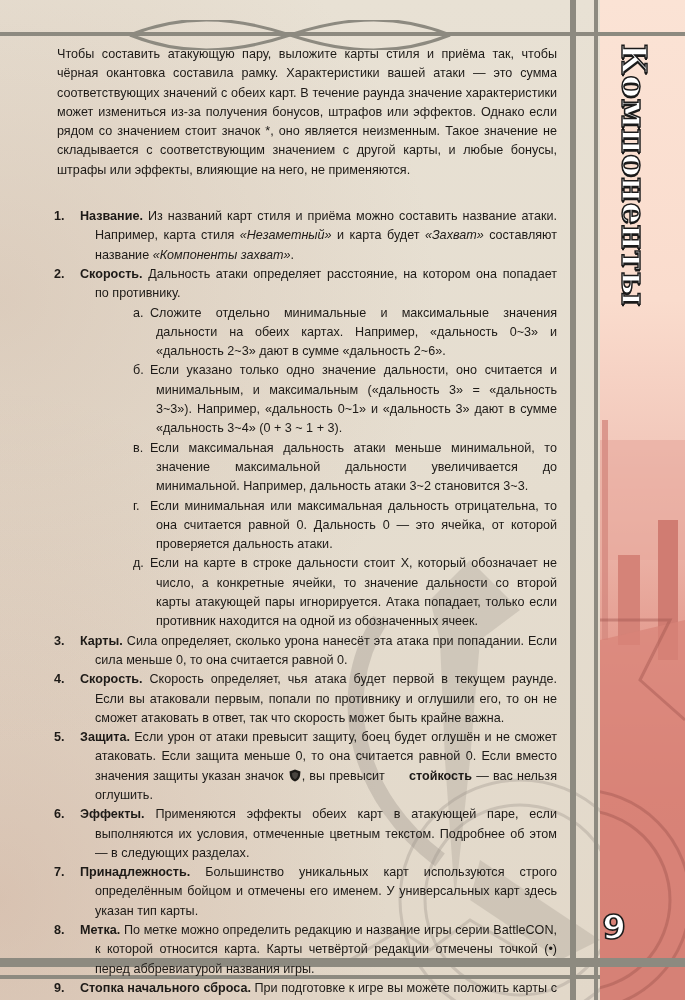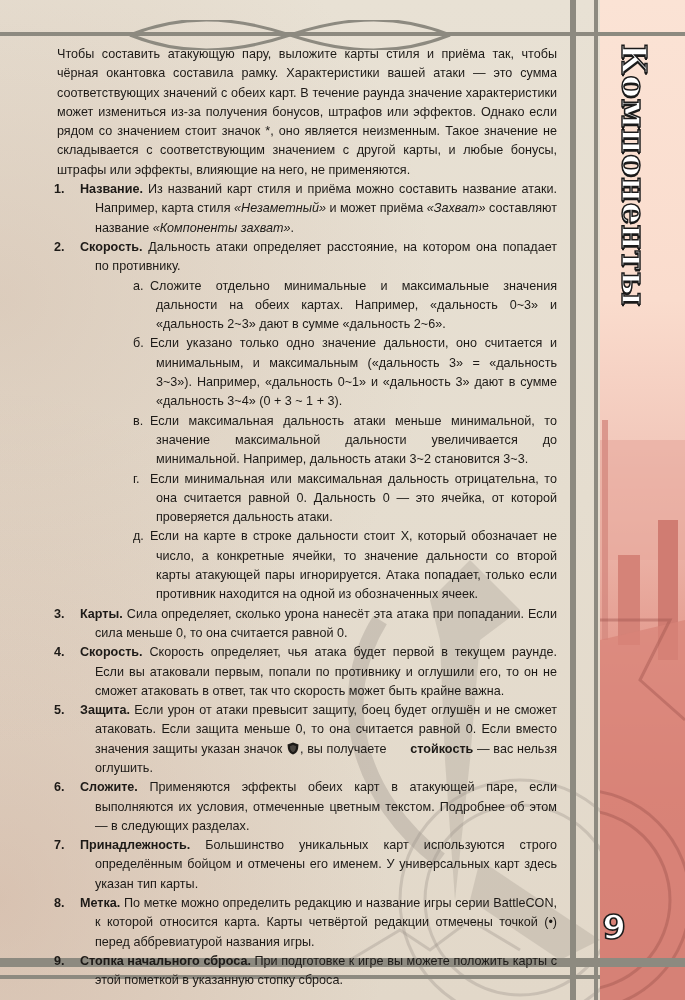--- a/index.html
+++ b/index.html
@@ -54,21 +54,21 @@
       -webkit-text-stroke: 1.6px #1a1a1a;
     }
 
     .content {
       position: absolute; left: 57px; top: 45px; width: 500px;
       color: #1d1a17;
       font-family: "Liberation Sans", sans-serif;
       font-size: 12.6px;
       line-height: 19.3px;
     }
-    .intro { text-align: justify; margin: 0 0 0 0; }
+    .intro { text-align: justify; margin: 0 0 27px 0; }
     ol.main { list-style: none; margin: 0; padding: 0; }
     ol.main > li { position: relative; padding-left: 38px; text-indent: -15px; text-align: justify; }
     ol.main > li .num {
       position: absolute; left: -3px; text-indent: 0; font-weight: bold; width: 20px;
     }
     ol.main > li .term { font-weight: bold; }
     ol.main > li em { font-style: italic; }
     ol.sub { list-style: none; margin: 0; padding: 0; text-indent: 0; }
     ol.sub > li { position: relative; padding-left: 40px; text-indent: -23px; margin-left: 21px; text-align: justify; }
     ol.sub > li .sl { display: inline-block; width: 17px; text-indent: 0; }
@@ -128,21 +128,21 @@
 </div>
 
 <div class="page-number">9</div>
 
 <div class="content">
   <p class="intro">Чтобы составить атакующую пару, выложите карты стиля и приёма так, чтобы чёрная окантовка составила рамку. Характеристики вашей атаки — это сумма соответствующих значений с обеих карт. В течение раунда значение характеристики может измениться из-за получения бонусов, штрафов или эффектов. Однако если рядом со значением стоит значок *, оно является неизменным. Такое значение не складывается с соответствующим значением с другой карты, и любые бонусы, штрафы или эффекты, влияющие на него, не применяются.</p>
 
   <ol class="main">
     <li>
       <span class="num">1.</span>
-      <span class="term">Название.</span><span> Из названий карт стиля и приёма можно составить название атаки. Например, карта стиля </span><em>«Незаметный»</em><span> и может приёма </span><em>«Захват»</em><span> составляют название </span><em>«Компоненты захват»</em><span>.</span>
+      <span class="term">Название.</span><span> Из названий карт стиля и приёма можно составить название атаки. Например, карта стиля </span><em>«Незаметный»</em><span> и карта будет </span><em>«Захват»</em><span> составляют название </span><em>«Компоненты захват»</em><span>.</span>
     </li>
     <li>
       <span class="num">2.</span>
       <span class="term">Скорость.</span><span> Дальность атаки определяет расстояние, на котором она попадает по противнику.</span>
       <ol class="sub">
         <li><span class="sl">а.</span><span>Сложите отдельно минимальные и максимальные значения дальности на обеих картах. Например, «дальность 0~3» и «дальность 2~3» дают в сумме «дальность 2~6».</span></li>
         <li><span class="sl">б.</span><span>Если указано только одно значение дальности, оно считается и минимальным, и максимальным («дальность 3» = «дальность 3~3»). Например, «дальность 0~1» и «дальность 3» дают в сумме «дальность 3~4» (0 + 3 ~ 1 + 3).</span></li>
         <li><span class="sl">в.</span><span>Если максимальная дальность атаки меньше минимальной, то значение максимальной дальности увеличивается до минимальной. Например, дальность атаки 3~2 становится 3~3.</span></li>
         <li><span class="sl">г.</span><span>Если минимальная или максимальная дальность отрицательна, то она считается равной 0. Дальность 0 — это ячейка, от которой проверяется дальность атаки.</span></li>
         <li><span class="sl">д.</span><span>Если на карте в строке дальности стоит X, который обозначает не число, а конкретные ячейки, то значение дальности со второй карты атакующей пары игнорируется. Атака попадает, только если противник находится на одной из обозначенных ячеек.</span></li>
@@ -154,25 +154,25 @@
     </li>
     <li>
       <span class="num">4.</span>
       <span class="term">Скорость.</span><span> Скорость определяет, чья атака будет первой в текущем раунде. Если вы атаковали первым, попали по противнику и оглушили его, то он не сможет атаковать в ответ, так что скорость может быть крайне важна.</span>
     </li>
     <li>
       <span class="num">5.</span>
       <span class="term">Защита.</span><span> Если урон от атаки превысит защиту, боец будет оглушён и не сможет атаковать. Если защита меньше 0, то она считается равной 0. Если вместо значения защиты указан значок </span><svg class="shield-icon" viewBox="0 0 12 13">
           <path d="M6 0.5 L11.5 2.5 L11 7 C10.5 10, 8 12, 6 12.5 C4 12, 1.5 10, 1 7 L0.5 2.5 Z" fill="#1d1a17"></path>
           <path d="M6 3 L9 4.2 L8.7 7 C8.4 8.6, 7 9.8, 6 10.2 C5 9.8, 3.6 8.6, 3.3 7 L3 4.2 Z" fill="#4a4540"></path>
-        </svg><span>, вы получаете </span><span class="bold">стойкость</span><span> — вас нельзя оглушить.</span>
+        </svg><span>, вы превысит </span><span class="bold">стойкость</span><span> — вас нельзя оглушить.</span>
     </li>
     <li>
       <span class="num">6.</span>
-      <span class="term">Сложите.</span><span> Применяются эффекты обеих карт в атакующей паре, если выполняются их условия, отмеченные цветным текстом. Подробнее об этом — в следующих разделах.</span>
+      <span class="term">Эффекты.</span><span> Применяются эффекты обеих карт в атакующей паре, если выполняются их условия, отмеченные цветным текстом. Подробнее об этом — в следующих разделах.</span>
     </li>
     <li>
       <span class="num">7.</span>
       <span class="term">Принадлежность.</span><span> Большинство уникальных карт используются строго определённым бойцом и отмечены его именем. У универсальных карт здесь указан тип карты.</span>
     </li>
     <li>
       <span class="num">8.</span>
       <span class="term">Метка.</span><span> По метке можно определить редакцию и название игры серии BattleCON, к которой относится карта. Карты четвёртой редакции отмечены точкой (•) перед аббревиатурой названия игры.</span>
     </li>
     <li>

